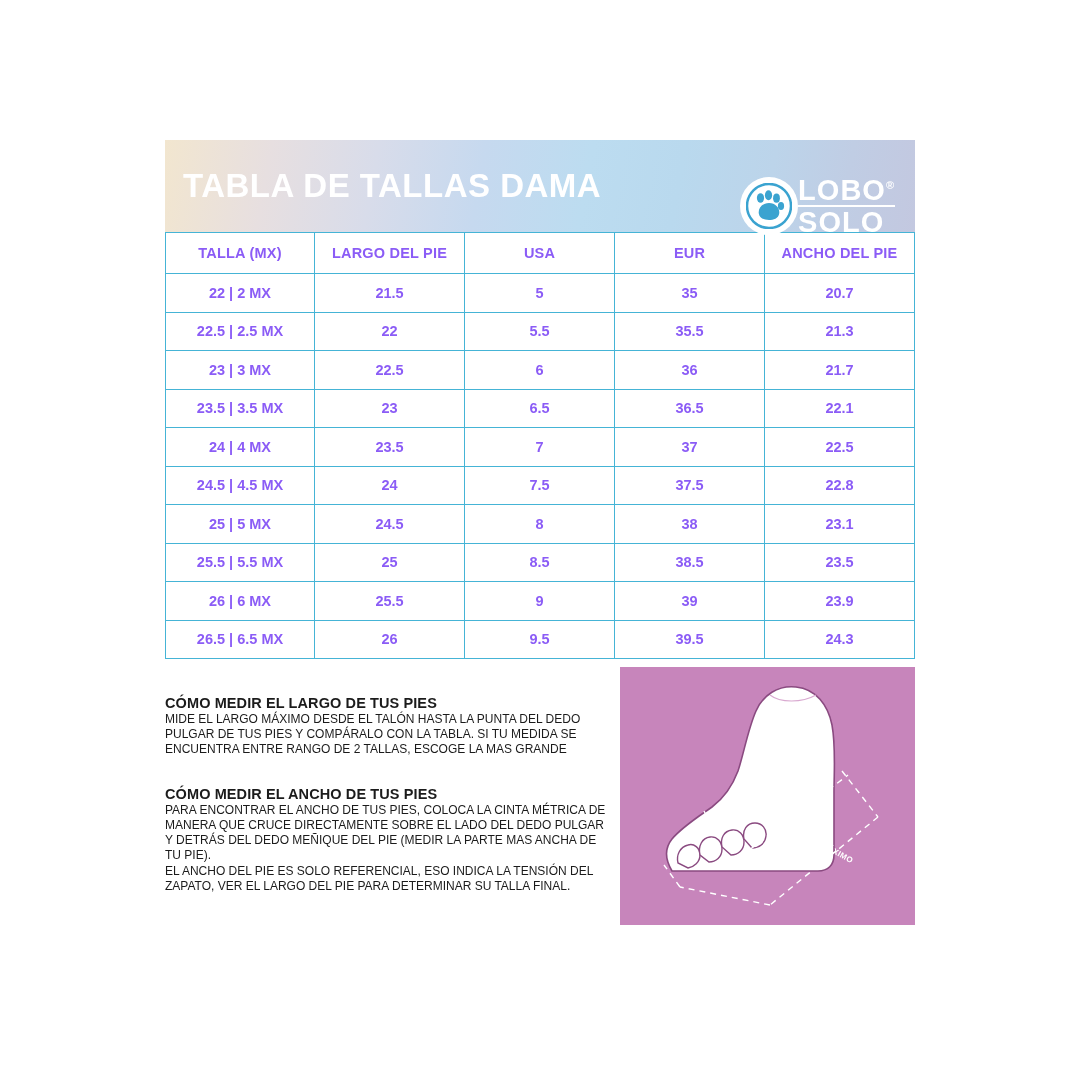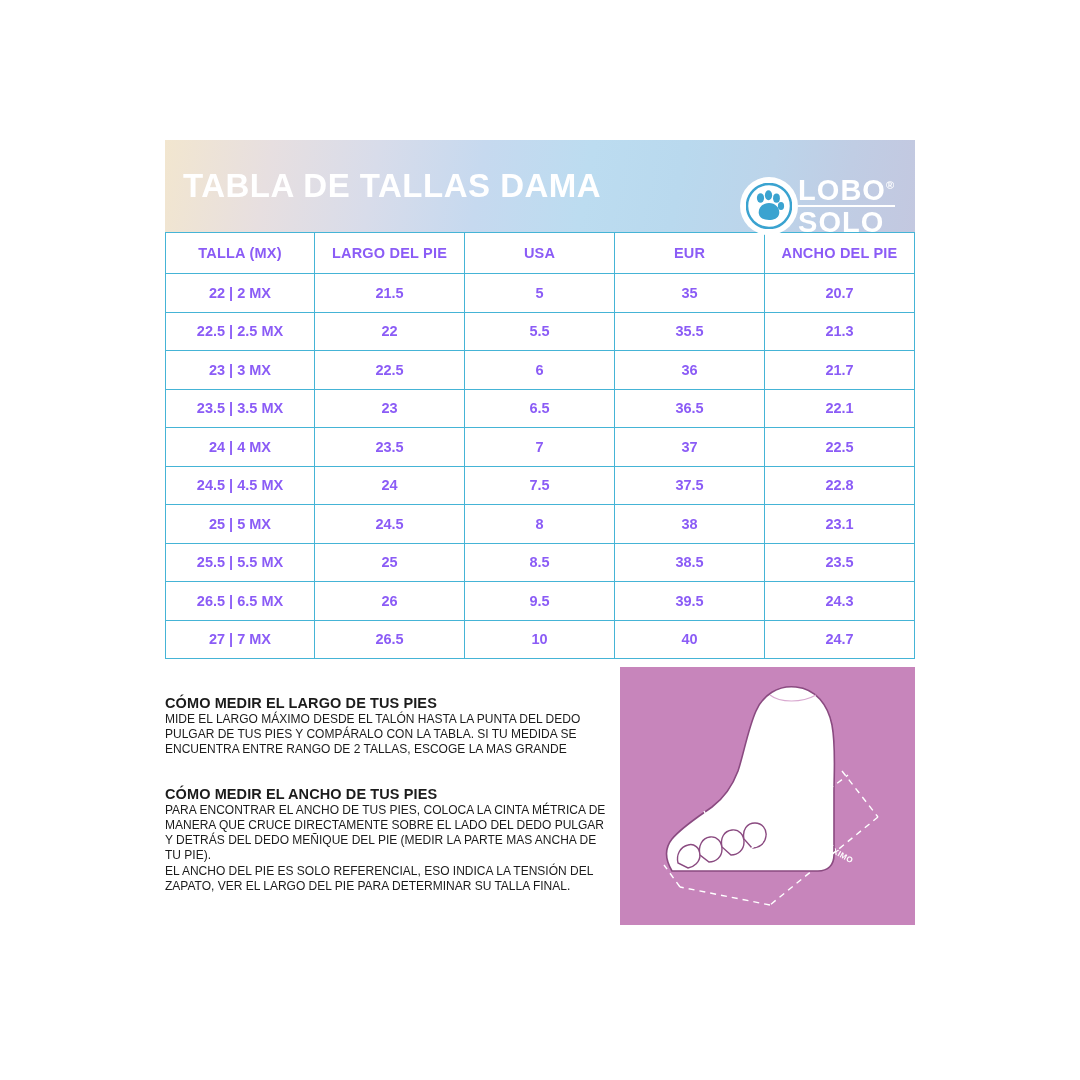--- a/index.html
+++ b/index.html
@@ -257,32 +257,32 @@
           <td>23.1</td>
         </tr>
         <tr>
           <td>25.5 | 5.5 MX</td>
           <td>25</td>
           <td>8.5</td>
           <td>38.5</td>
           <td>23.5</td>
         </tr>
         <tr>
+          <td>26 | 6 MX</td>
+          <td>25.5</td>
+          <td>9</td>
+          <td>39</td>
+          <td>23.9</td>
+        </tr>
+        <tr>
           <td>26.5 | 6.5 MX</td>
           <td>26</td>
           <td>9.5</td>
           <td>39.5</td>
           <td>24.3</td>
-        </tr>
-        <tr>
-          <td>27 | 7 MX</td>
-          <td>26.5</td>
-          <td>10</td>
-          <td>40</td>
-          <td>24.7</td>
         </tr>
       </tbody>
     </table>
 
     <div class="lower">
       <div class="notes">
         <div class="note-title">CÓMO MEDIR EL LARGO DE TUS PIES</div>
         <p class="note-body">MIDE EL LARGO MÁXIMO DESDE EL TALÓN HASTA LA PUNTA DEL DEDO PULGAR DE TUS PIES Y COMPÁRALO CON LA TABLA. SI TU MEDIDA SE ENCUENTRA ENTRE RANGO DE 2 TALLAS, ESCOGE LA MAS GRANDE</p>
         <div class="note-title">CÓMO MEDIR EL ANCHO DE TUS PIES</div>
         <p class="note-body tight">PARA ENCONTRAR EL ANCHO DE TUS PIES, COLOCA LA CINTA MÉTRICA DE MANERA QUE CRUCE DIRECTAMENTE SOBRE EL LADO DEL DEDO PULGAR Y DETRÁS DEL DEDO MEÑIQUE DEL PIE (MEDIR LA PARTE MAS ANCHA DE TU PIE).</p>

